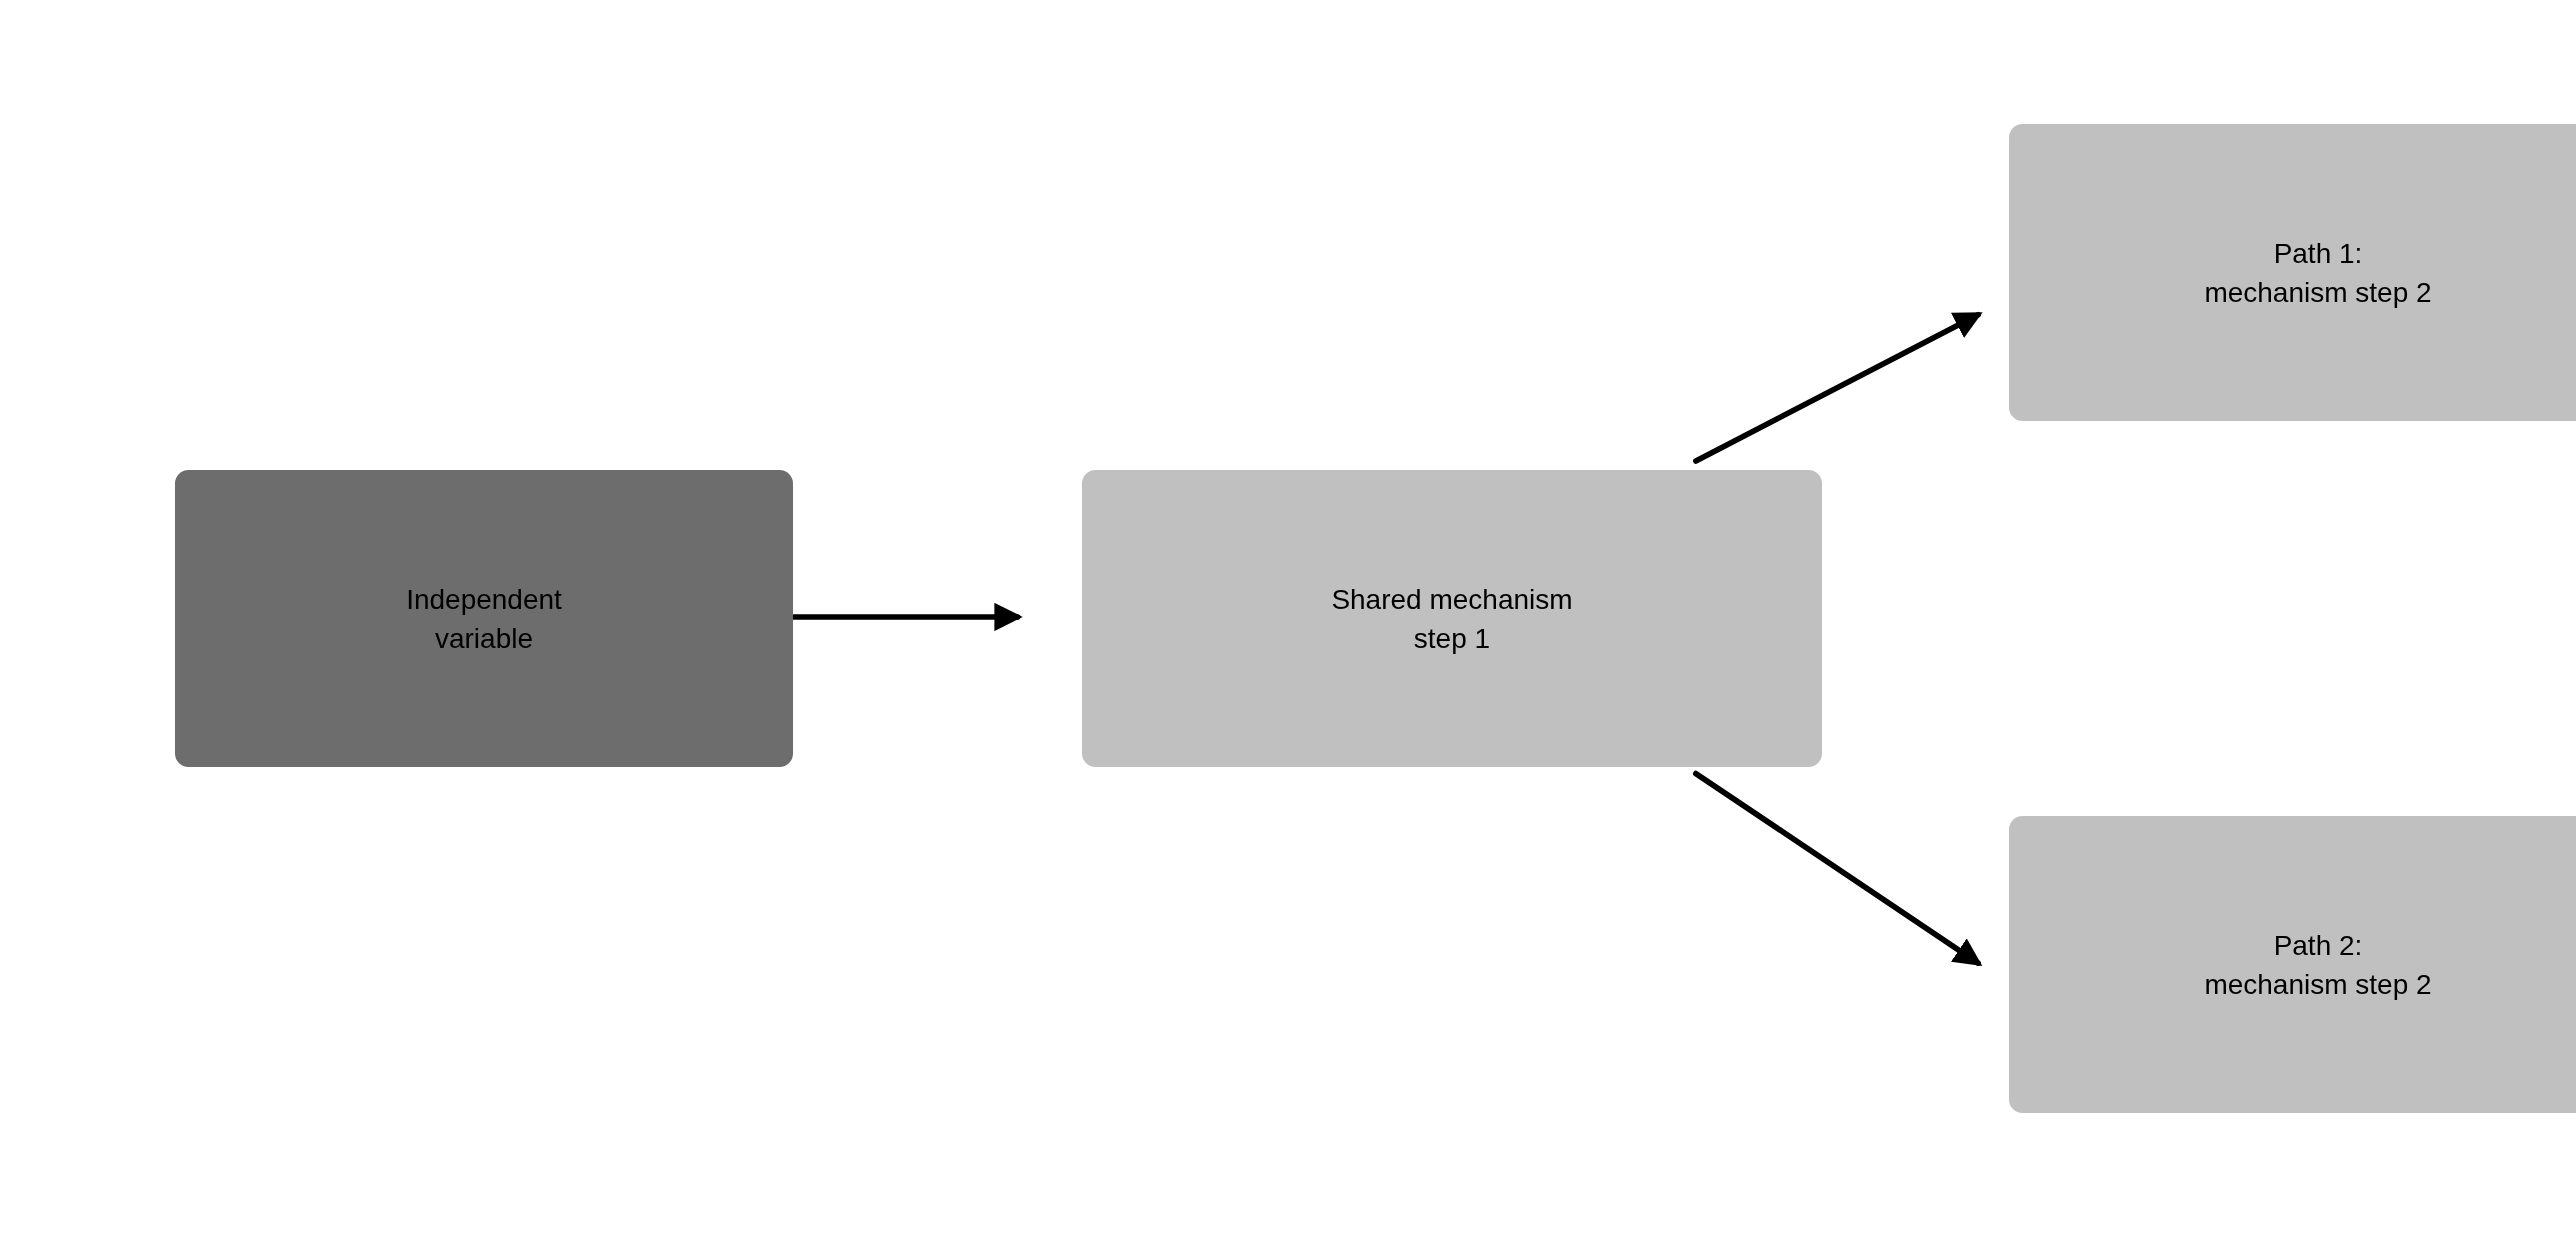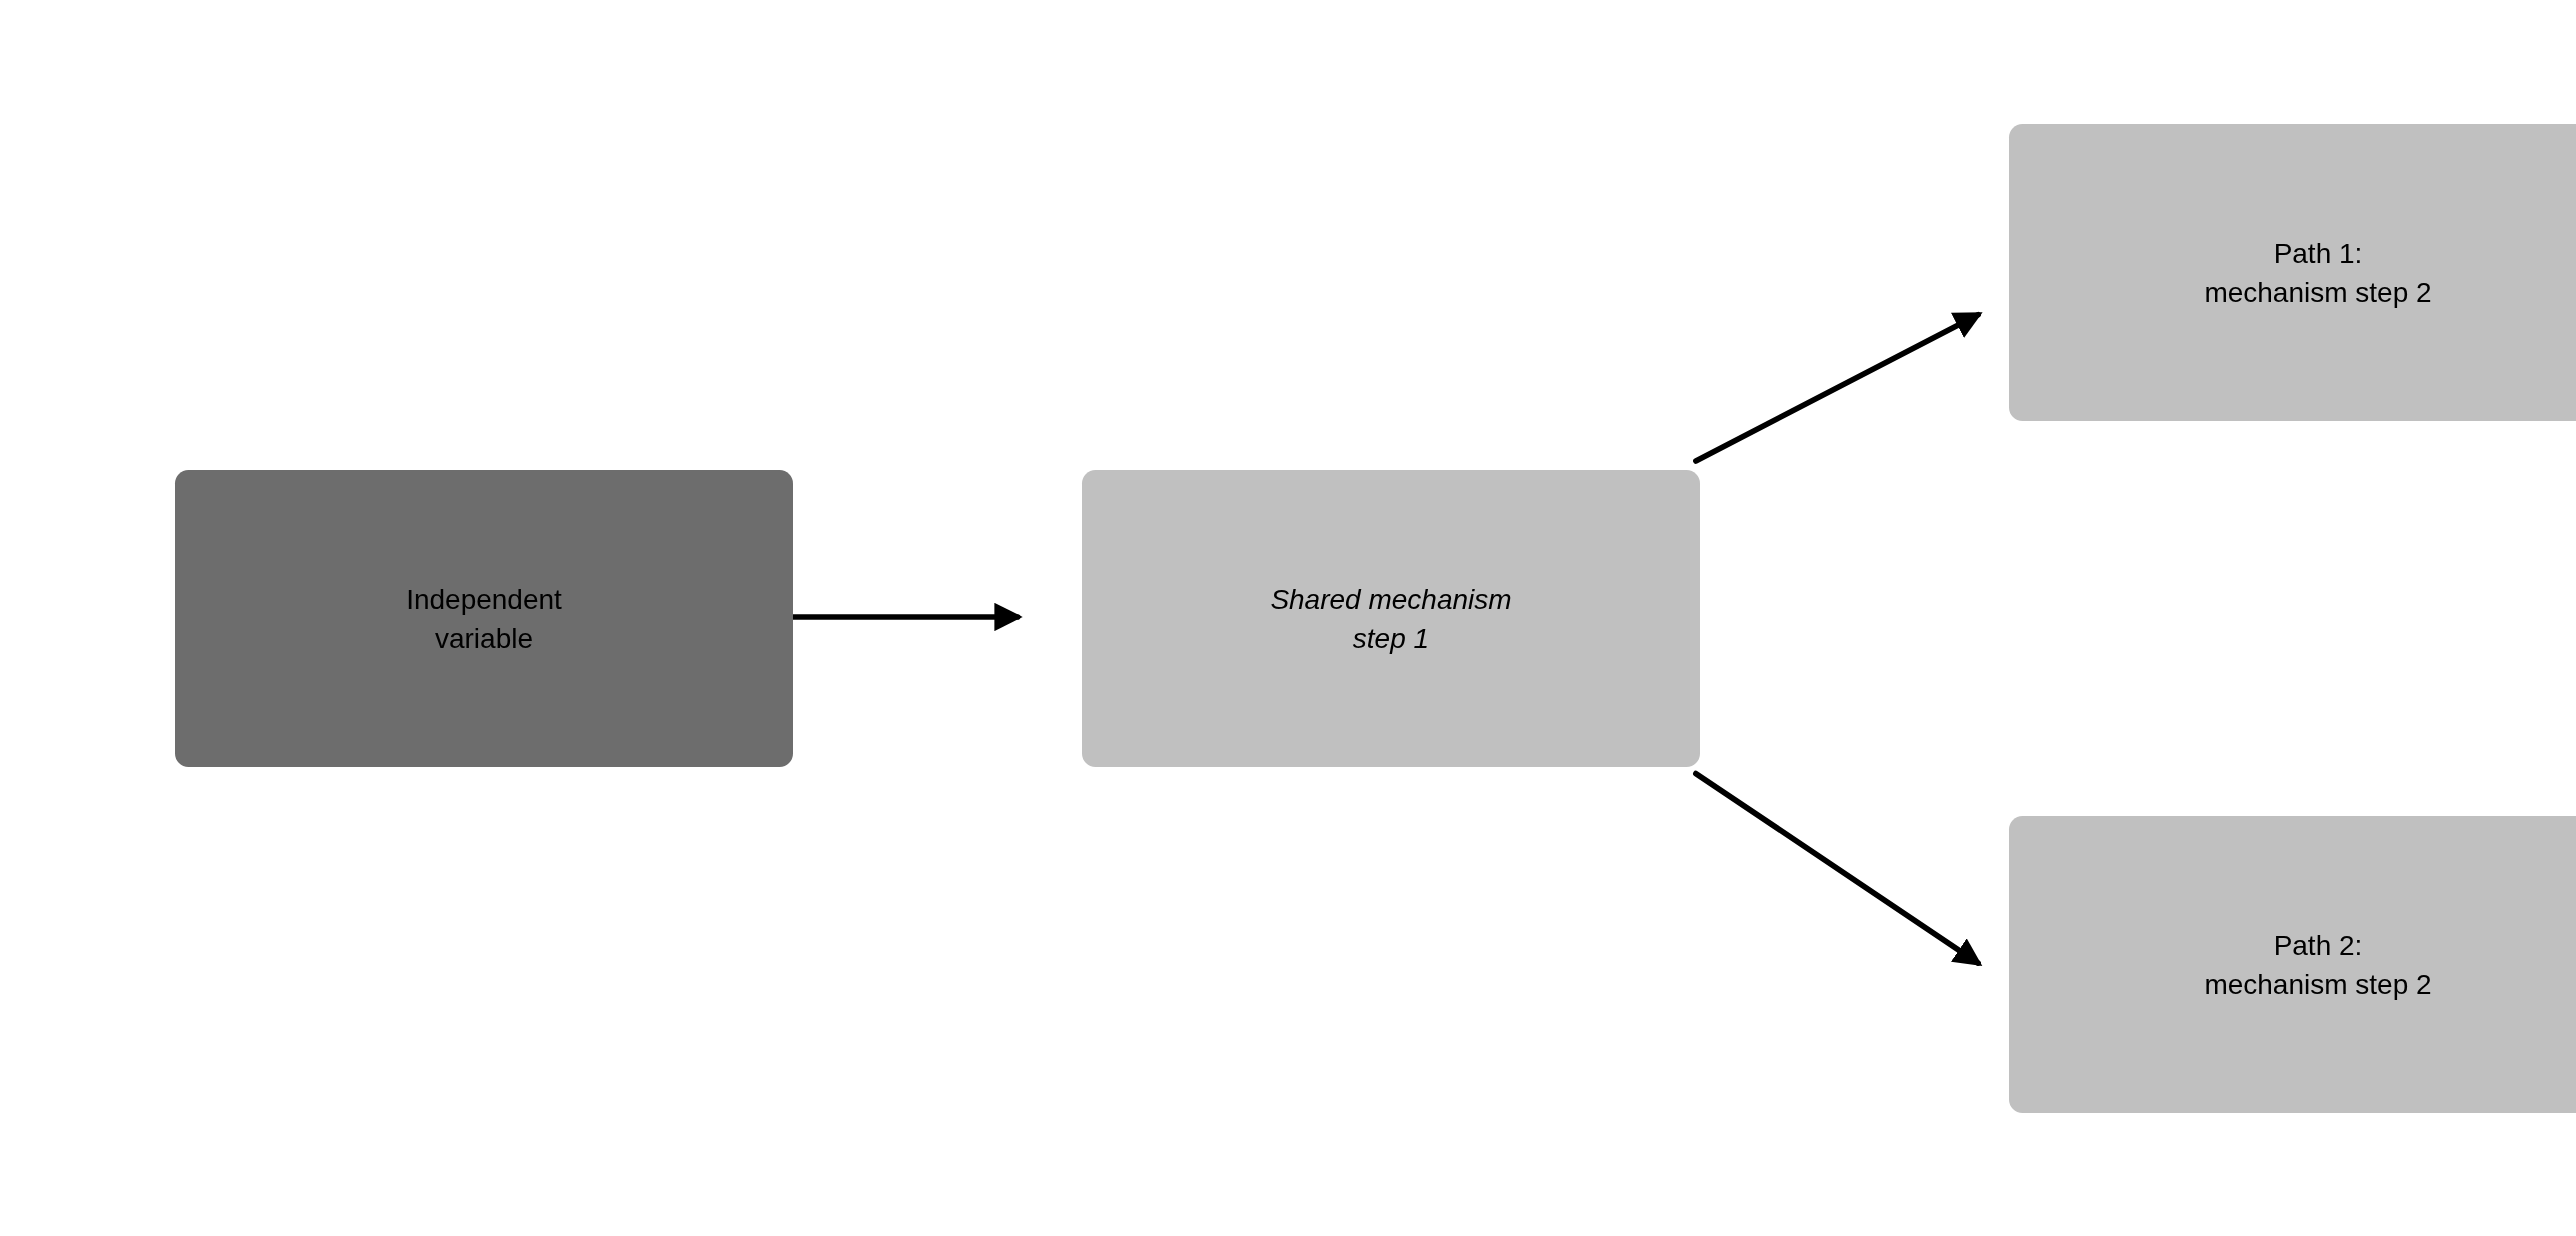--- a/index.html
+++ b/index.html
@@ -64,21 +64,21 @@
     <line x1="5112" y1="610" x2="5650" y2="885" stroke="#000000" stroke-width="11" stroke-linecap="round" marker-end="url(#arrowhead)"></line>
 
     <line x1="5112" y1="1868" x2="5650" y2="1512" stroke="#000000" stroke-width="11" stroke-linecap="round" marker-end="url(#arrowhead)"></line>
   </svg>
 
   <div class="node" id="node-0" style="left: 155px; top: 470px; width: 618px; height: 297px; background: rgb(109, 109, 109); margin-left: 20px;">
     <span class="node-label">Independent
 variable</span>
   </div>
 
-  <div class="node" id="node-1" style="left: 1082px; top: 470px; width: 618px; height: 297px; background: rgb(192, 192, 192); font-style: italic;">
+  <div class="node" id="node-1" style="left: 1082px; top: 470px; width: 740px; height: 297px; background: rgb(192, 192, 192);">
     <span class="node-label">Shared mechanism
 step 1</span>
   </div>
 
   <div class="node" id="node-2" style="left: 2009px; top: 124px; width: 618px; height: 297px; background: rgb(192, 192, 192);">
     <span class="node-label">Path 1:
 mechanism step 2</span>
   </div>
 
   <div class="node" id="node-3" style="left: 2009px; top: 816px; width: 618px; height: 297px; background: rgb(192, 192, 192);">

